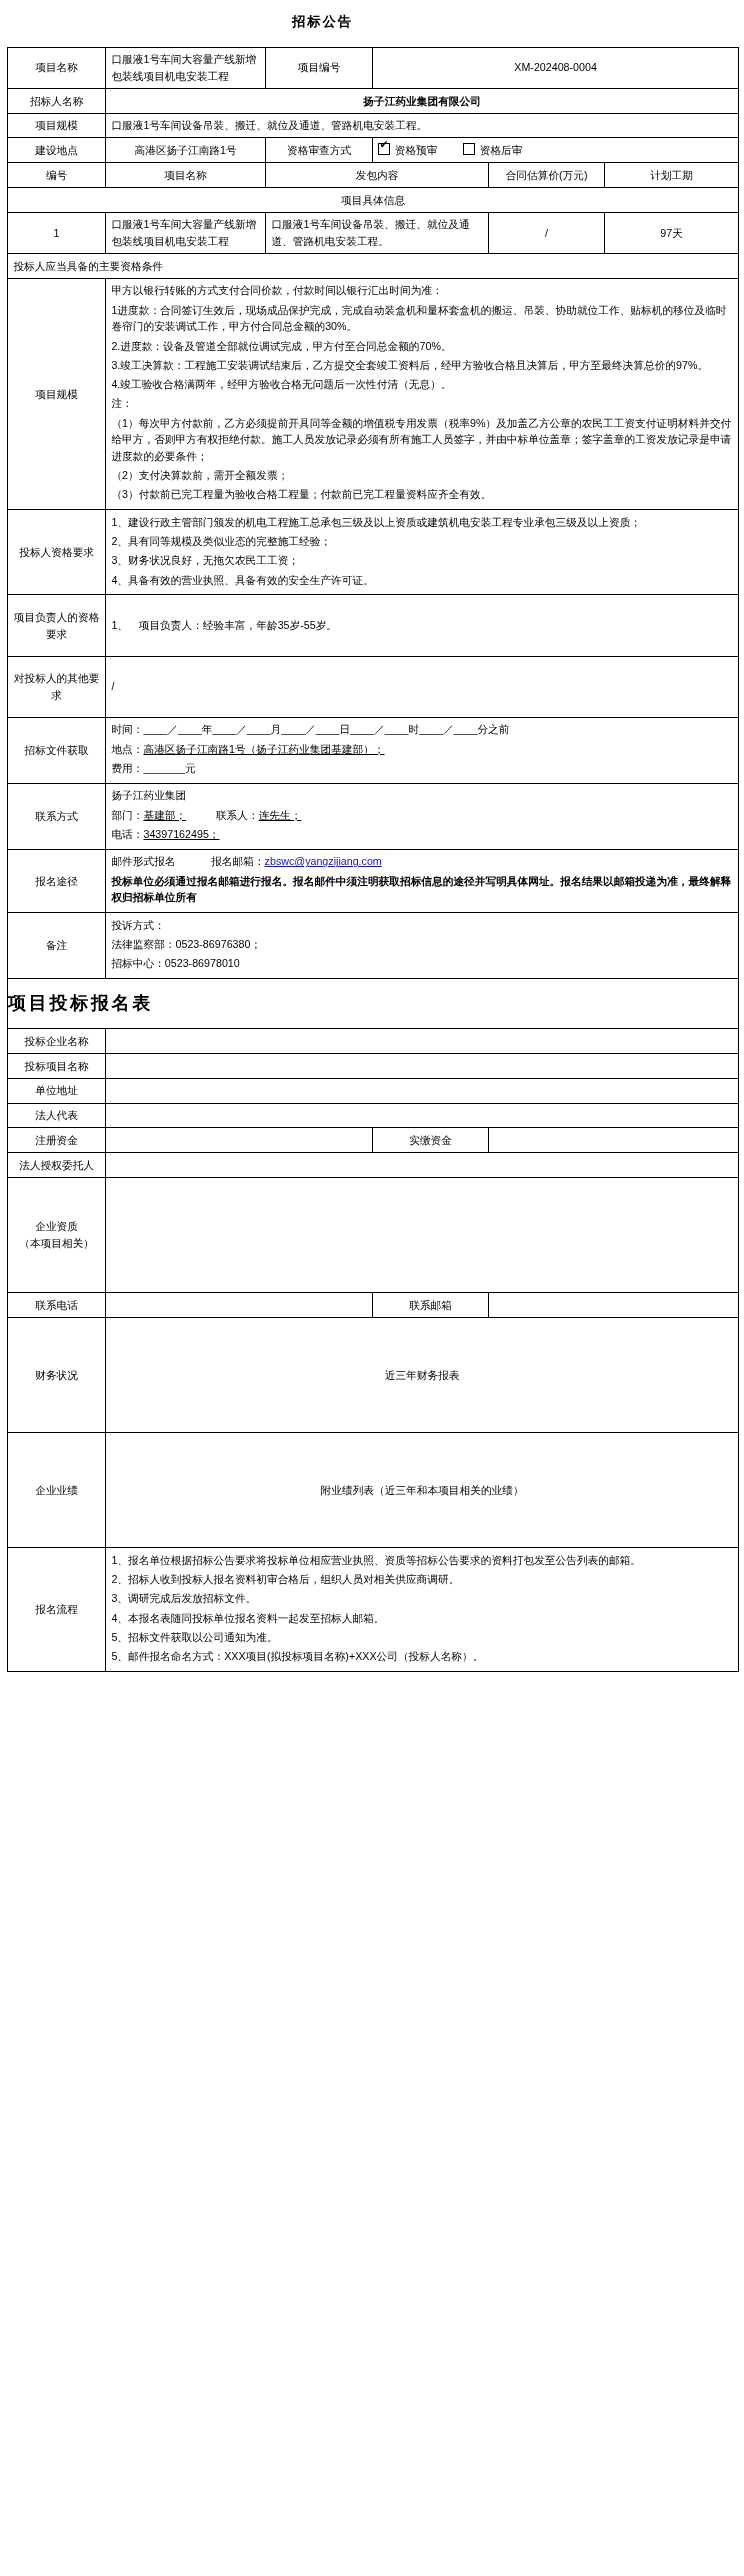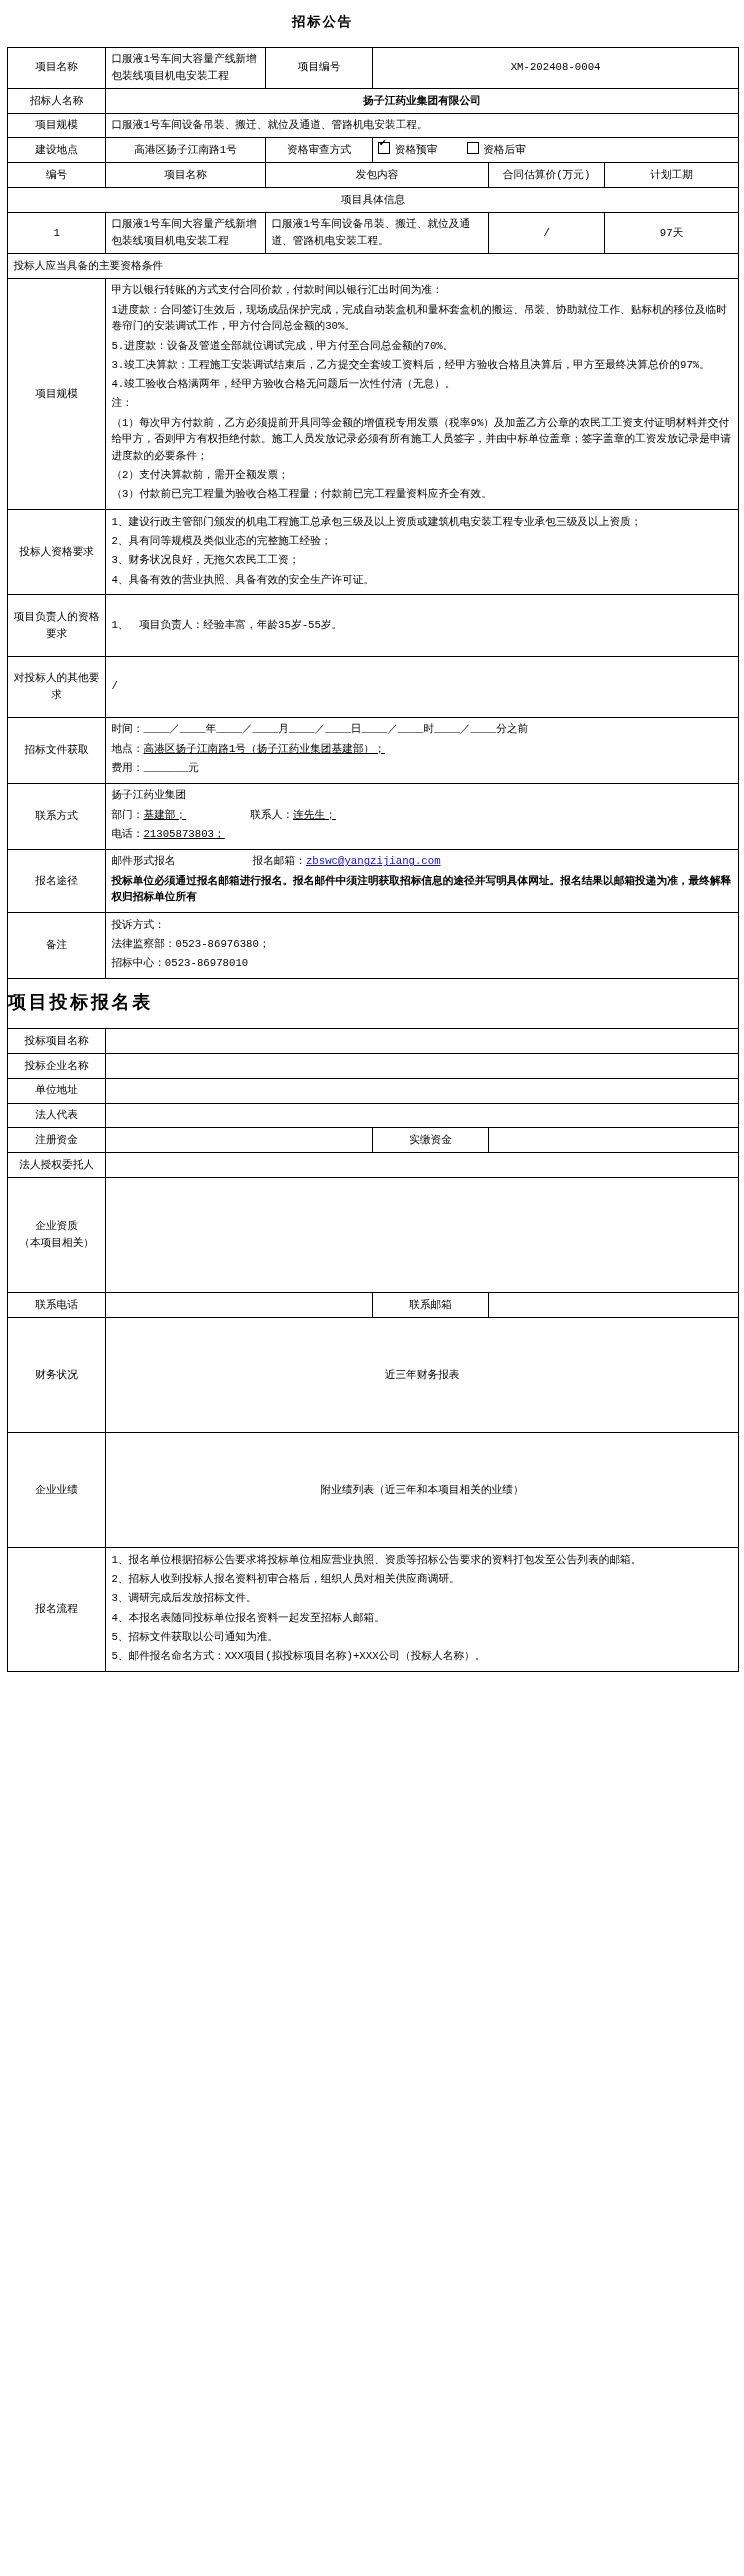--- a/index.html
+++ b/index.html
@@ -1,21 +1,21 @@
 <!DOCTYPE html>
 <html style="font-size:14.3px"><head>
 <meta charset="utf-8">
 <style>
   html,body{margin:0;padding:0;background:#fff;}
   body{
     font-family:"Liberation Sans","DejaVu Sans",sans-serif;
     width:745px;
     color:#000;
   }
-  .page{width:645px;padding:9px 7.1px 18px 7.1px;box-sizing:border-box;font-family:Liberation Mono, monospace;}
+  .page{width:645px;padding:9px 7.1px 18px 7.1px;box-sizing:border-box;}
   .doc-title{
     text-align:center;
     font-size:13.4px;
     font-weight:bold;
     letter-spacing:1.8px;
     margin:3.6px 0 5.3px 0;
   }
   table{
     border-collapse:collapse;
     width:730px;
@@ -124,21 +124,21 @@
     </tr>
     <tr>
       <td class="l" colspan="6">投标人应当具备的主要资格条件</td>
     </tr>
 
     <tr>
       <td class="label">项目规模</td>
       <td class="l" colspan="5">
         <p>甲方以银行转账的方式支付合同价款，付款时间以银行汇出时间为准：</p>
         <p>1进度款：合同签订生效后，现场成品保护完成，完成自动装盒机和量杯套盒机的搬运、吊装、协助就位工作、贴标机的移位及临时卷帘门的安装调试工作，甲方付合同总金额的30%。</p>
-        <p>5.进度款：设备及管道全部就位调试完成，甲方付至合同总金额的70%。</p>
+        <p>2.进度款：设备及管道全部就位调试完成，甲方付至合同总金额的70%。</p>
         <p>3.竣工决算款：工程施工安装调试结束后，乙方提交全套竣工资料后，经甲方验收合格且决算后，甲方至最终决算总价的97%。</p>
         <p>4.竣工验收合格满两年，经甲方验收合格无问题后一次性付清（无息）。</p>
         <p>注：</p>
         <p>（1）每次甲方付款前，乙方必须提前开具同等金额的增值税专用发票（税率9%）及加盖乙方公章的农民工工资支付证明材料并交付给甲方，否则甲方有权拒绝付款。施工人员发放记录必须有所有施工人员签字，并由中标单位盖章；签字盖章的工资发放记录是申请进度款的必要条件；</p>
         <p>（2）支付决算款前，需开全额发票；</p>
         <p>（3）付款前已完工程量为验收合格工程量；付款前已完工程量资料应齐全有效。</p>
       </td>
     </tr>
 
     <tr>
@@ -174,21 +174,21 @@
 
     <tr>
       <td class="label">联系方式</td>
       <td class="l" colspan="5">
         <p>扬子江药业集团</p>
         <p>
           <span>部门：</span><span class="u">基建部；</span>
           &nbsp;&nbsp;&nbsp;&nbsp;&nbsp;&nbsp;&nbsp;&nbsp;
           <span>联系人：</span><span class="u">连先生；</span>
         </p>
-        <p><span>电话：</span><span class="u">21305873803；</span></p>
+        <p><span>电话：</span><span class="u">34397162495；</span></p>
       </td>
     </tr>
 
     <tr>
       <td class="label">报名途径</td>
       <td class="l" colspan="5">
         <p>
           <span>邮件形式报名</span>
           &nbsp;&nbsp;&nbsp;&nbsp;&nbsp;&nbsp;&nbsp;&nbsp;&nbsp;&nbsp;
           <span>报名邮箱：</span><a class="mail" href="#">zbswc@yangzijiang.com</a>
@@ -204,25 +204,25 @@
         <p>法律监察部：0523-86976380；</p>
         <p>招标中心：0523-86978010</p>
       </td>
     </tr>
 
     <tr>
       <td class="big-title" colspan="6">项目投标报名表</td>
     </tr>
 
     <tr>
+      <td class="label">投标企业名称</td>
+      <td class="l" colspan="5"></td>
+    </tr>
+    <tr>
       <td class="label">投标项目名称</td>
-      <td class="l" colspan="5"></td>
-    </tr>
-    <tr>
-      <td class="label">投标企业名称</td>
       <td class="l" colspan="5"></td>
     </tr>
     <tr>
       <td class="label">单位地址</td>
       <td class="l" colspan="5"></td>
     </tr>
     <tr>
       <td class="label">法人代表</td>
       <td class="l" colspan="5"></td>
     </tr>

